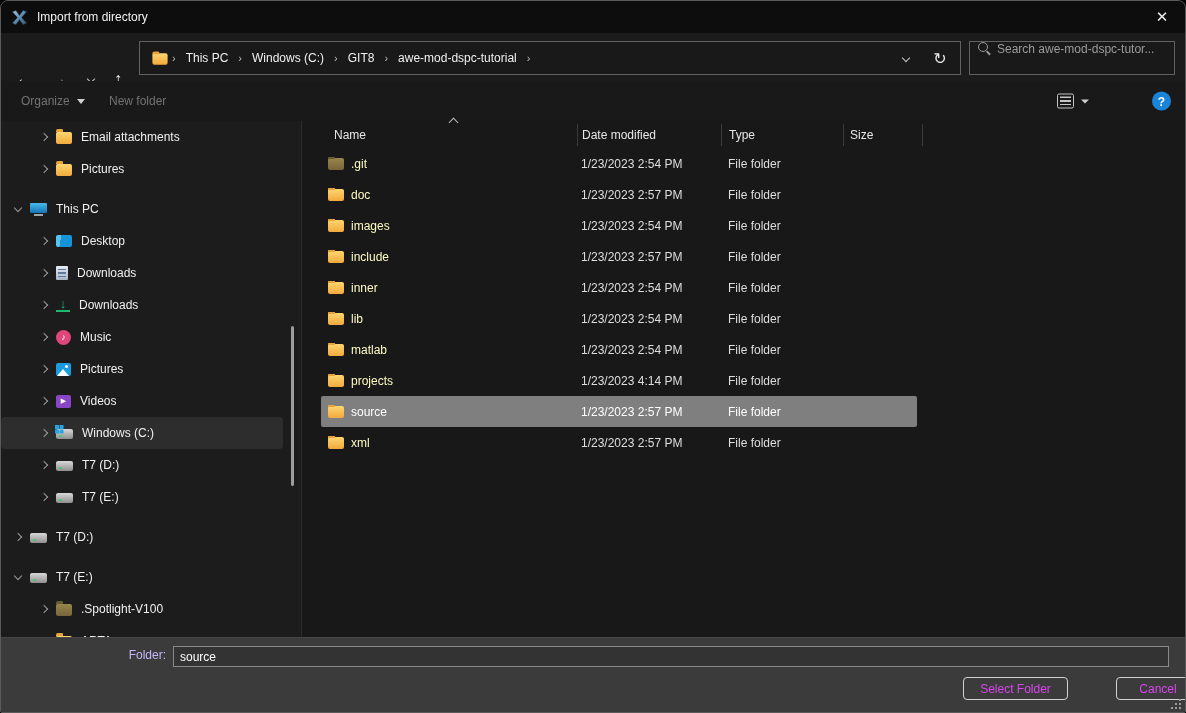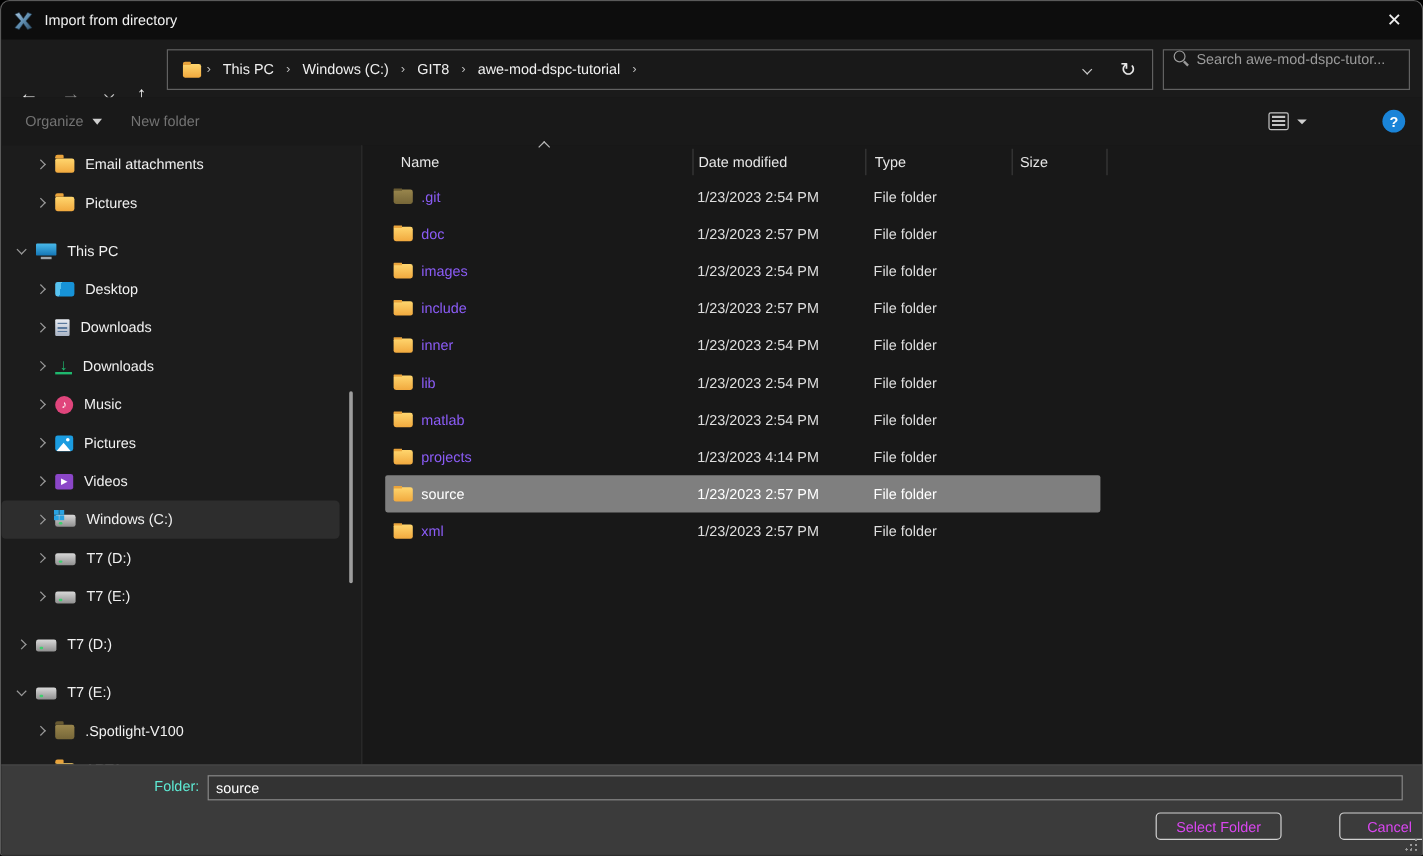--- a/index.html
+++ b/index.html
@@ -38,21 +38,21 @@
   .caret-down { width:0; height:0; border-left:4px solid transparent; border-right:4px solid transparent; border-top:5px solid #cfcfcf; display:inline-block; }
   .viewicon { width:17px; height:15px; border:1px solid #c4c4c4; border-radius:2px; background:repeating-linear-gradient(#1919190 0 0); position:relative; }
   .viewicon::before { content:""; position:absolute; left:2px; right:2px; top:2px; height:9px;
      background:linear-gradient(#c4c4c4 0 1.6px, transparent 1.6px 3.6px, #c4c4c4 3.6px 5.2px, transparent 5.2px 7.2px, #c4c4c4 7.2px 8.8px, transparent 8.8px); }
   .helpbtn { position:absolute; right:14px; top:50%; transform:translateY(-50%); width:19px; height:19px; border-radius:50%; background:#1a84d8; color:#fff; font-size:12px; font-weight:bold; display:flex; align-items:center; justify-content:center; }
 
   
   .main { position:absolute; top:120px; left:0; right:0; bottom:75px; background:#181818; }
   .sidebar { position:absolute; left:0; top:0; bottom:0; width:301px; background:#1c1c1c; overflow:hidden; border-right:1px solid #2c2c2c; }
   .sb-scroll { position:absolute; right:7px; top:205px; width:3px; height:160px; background:#9d9d9d; border-radius:2px; }
-  .tree-item { height:32px; display:flex; align-items:center; gap:9px; padding-left:30px; position:relative; }
+  .tree-item { height:32px; display:flex; align-items:center; gap:9px; padding-left:40px; position:relative; }
   .tree-item.lvl0 { padding-left:14px; }
   .tree-item.gap { margin-top:8px; }
   .tree-item.sel { background:#2d2d2d; border-radius:4px; width:282px; }
   .tchev { width:6px; height:6px; border-top:1.4px solid #9a9a9a; border-right:1.4px solid #9a9a9a; transform:rotate(45deg); flex:0 0 auto; }
   .tchev.open { transform:rotate(135deg); margin-top:-3px; }
   .tchev.none { visibility:hidden; }
   .tree-label { color:#f0f0f0; white-space:nowrap; }
 
   
   .fico { width:16px; height:12px; background:linear-gradient(#ffd66e, #f1a93e); border-radius:1.5px 2px 2px 2px; position:relative; flex:0 0 auto; margin-top:1px; }
@@ -79,29 +79,29 @@
   
   .filelist { position:absolute; left:301px; top:0; right:0; bottom:0; }
   .flex-hd { position:relative; height:27px; }
   .hd-label { position:absolute; top:7px; color:#e6e6e6; }
   .hd-sep { position:absolute; top:3px; width:1px; height:22px; background:#3a3a3a; }
   .sort-caret { position:absolute; left:148px; top:-2px; width:7px; height:7px; border-top:1.4px solid #b9b9b9; border-right:1.4px solid #b9b9b9; transform:rotate(-45deg); }
   .rows { position:absolute; top:27px; left:19px; }
   .row { width:596px; height:31px; display:grid; grid-template-columns:255px 144px 122px 75px; align-items:center; border-radius:2px; }
   .row.sel { background:#7f7f7f; }
   .cell { color:#eaeaea; white-space:nowrap; overflow:hidden; }
-  .cell.name { display:flex; align-items:center; gap:7px; padding-left:7px; color:#8b5cf6; }
+  .cell.name { display:flex; align-items:center; gap:7px; padding-left:7px; color:#fef9c3; }
   .cell.date { padding-left:5px; color:#dedede; }
   .cell.type { padding-left:8px; color:#dedede; }
   .cell.size { padding-left:7px; }
   .row.sel .cell, .row.sel .cell.name { color:#ffffff; }
 
   
   .footer { position:absolute; left:0; right:0; bottom:0; height:75px; background:#3b3b3b; border-top:1px solid #474747; }
-  .folder-label { position:absolute; left:60px; top:10px; width:105px; text-align:right; color:#5eead4; }
+  .folder-label { position:absolute; left:60px; top:10px; width:105px; text-align:right; color:#c4b5fd; }
   .folder-input { position:absolute; left:172px; top:8px; width:996px; height:21px; background:#333333; border:1px solid #898989; color:#ffffff; font-family:"Liberation Sans",sans-serif; font-size:12px; padding:0 6px; outline:none; }
   .fbtn { position:absolute; top:676px; height:23px; background:transparent; border:1px solid #d2d2d2; border-radius:4px; color:#d946ef; font-family:"Liberation Sans",sans-serif; font-size:12px; }
   .grip { position:absolute; right:4px; bottom:3px; width:10px; height:10px;
      background:radial-gradient(circle 1px at 9px 1px,#9a9a9a 99%,transparent), radial-gradient(circle 1px at 9px 5px,#9a9a9a 99%,transparent), radial-gradient(circle 1px at 5px 5px,#9a9a9a 99%,transparent), radial-gradient(circle 1px at 9px 9px,#9a9a9a 99%,transparent), radial-gradient(circle 1px at 5px 9px,#9a9a9a 99%,transparent), radial-gradient(circle 1px at 1px 9px,#9a9a9a 99%,transparent); }
 </style>
 </head>
 <body>
 
 <div class="window">
 

